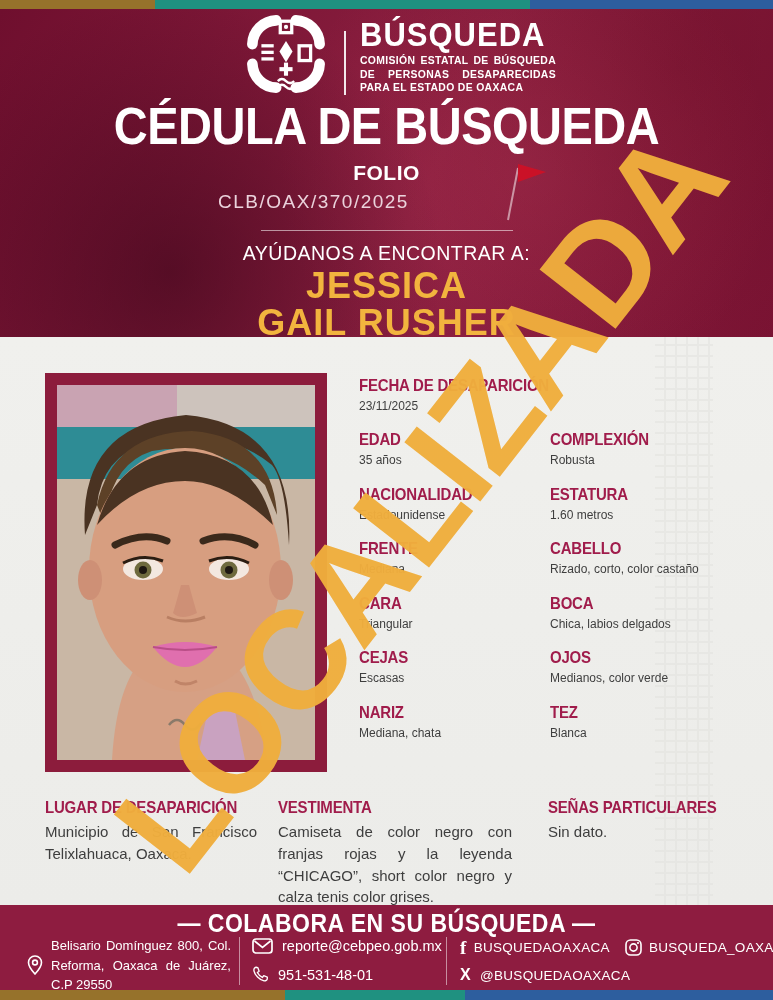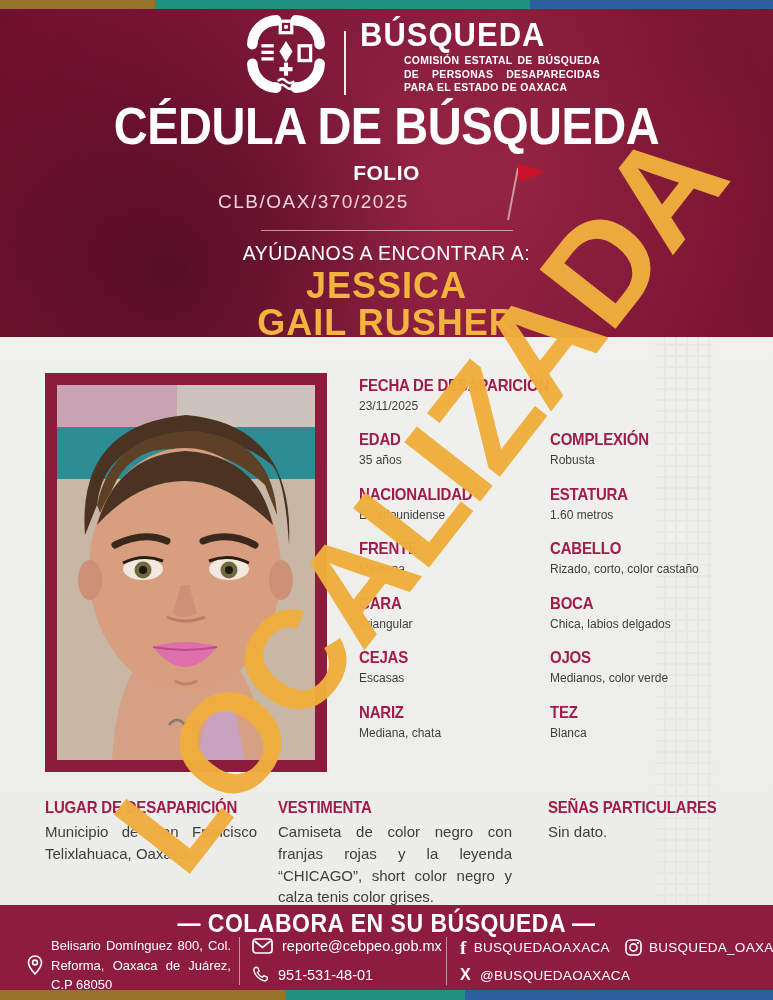--- a/index.html
+++ b/index.html
@@ -15,21 +15,21 @@
     background:
       radial-gradient(circle at 22% 80%, rgba(52,4,22,.55), transparent 42%),
       radial-gradient(circle at 68% 50%, rgba(205,70,100,.22), transparent 45%),
       radial-gradient(circle at 88% 18%, rgba(110,15,40,.55), transparent 42%),
       linear-gradient(115deg,#6F0F2E 0%,#8C1F40 55%,#7A1333 100%);
     color:#fff;}
   .logo-row{position:absolute;top:4px;left:238px;display:flex;align-items:flex-end;}
   .logo{width:96px;height:82px;}
   .logo-divider{width:2px;height:64px;background:rgba(255,255,255,.9);margin:0 14px 0 10px;}
   .org-name{font-size:31px;font-weight:bold;letter-spacing:1px;line-height:1;transform:scale(1,1.08);transform-origin:left top;}
-  .org-subtitle{width:196px;font-size:10.4px;font-weight:bold;letter-spacing:.35px;line-height:1.3;margin-top:5px;text-align:justify;margin-left:44px;}
+  .org-subtitle{width:196px;font-size:10.4px;font-weight:bold;letter-spacing:.35px;line-height:1.3;margin-top:5px;text-align:justify;}
   .main-title{position:absolute;top:86px;left:0;width:773px;text-align:center;
     font-size:47px;font-weight:bold;letter-spacing:-.5px;transform:scale(1,1.12);transform-origin:center top;}
   .folio-label{position:absolute;top:152px;left:0;width:773px;text-align:center;font-size:21px;font-weight:bold;letter-spacing:.5px;}
   .folio-value{position:absolute;top:182px;left:0;width:627px;text-align:center;font-size:19px;color:#EBD3DC;letter-spacing:1.5px;font-weight:400;}
   .folio-divider{position:absolute;top:221px;left:261px;width:252px;height:1px;background:rgba(255,255,255,.55);}
   .help-line{position:absolute;top:233px;left:0;width:773px;text-align:center;font-size:19.5px;font-weight:500;letter-spacing:.5px;}
   .name-1,.name-2{position:absolute;left:0;width:773px;text-align:center;color:#F2B43E;font-weight:bold;font-size:36px;letter-spacing:1px;}
   .name-1{top:256px;}
   .name-2{top:293px;}
   .flag{position:absolute;top:153px;left:500px;width:46px;height:62px;opacity:.95;}
@@ -241,21 +241,21 @@
   <div class="footer">
     <div class="footer-title">— COLABORA EN SU BÚSQUEDA —</div>
 
     <div class="fcol1">
       <span class="ficon">
         <svg width="16" height="20" viewBox="0 0 16 20">
             <path d="M8 1 C4 1 1.5 4 1.5 7.5 C1.5 12 8 19 8 19 S14.5 12 14.5 7.5 C14.5 4 12 1 8 1 Z" fill="none" stroke="#fff" stroke-width="1.6"></path>
             <circle cx="8" cy="7.5" r="2.4" fill="none" stroke="#fff" stroke-width="1.6"></circle>
           </svg>
       </span>
-      <span class="txt">Belisario Domínguez 800, Col. Reforma, Oaxaca de Juárez, C.P 68050</span>
+      <span class="txt">Belisario Domínguez 800, Col. Reforma, Oaxaca de Juárez, C.P 29550</span>
     </div>
 
     <div class="fdiv" style="left:239px"></div>
 
     <div class="frow" style="left:252px;top:33px">
       <span class="ficon">
         <svg width="21" height="16" viewBox="0 0 21 16">
             <rect x="1" y="1" width="19" height="14" rx="3" fill="none" stroke="#fff" stroke-width="1.7"></rect>
             <path d="M2.5 3 L10.5 9.5 L18.5 3" fill="none" stroke="#fff" stroke-width="1.7"></path>
           </svg>

